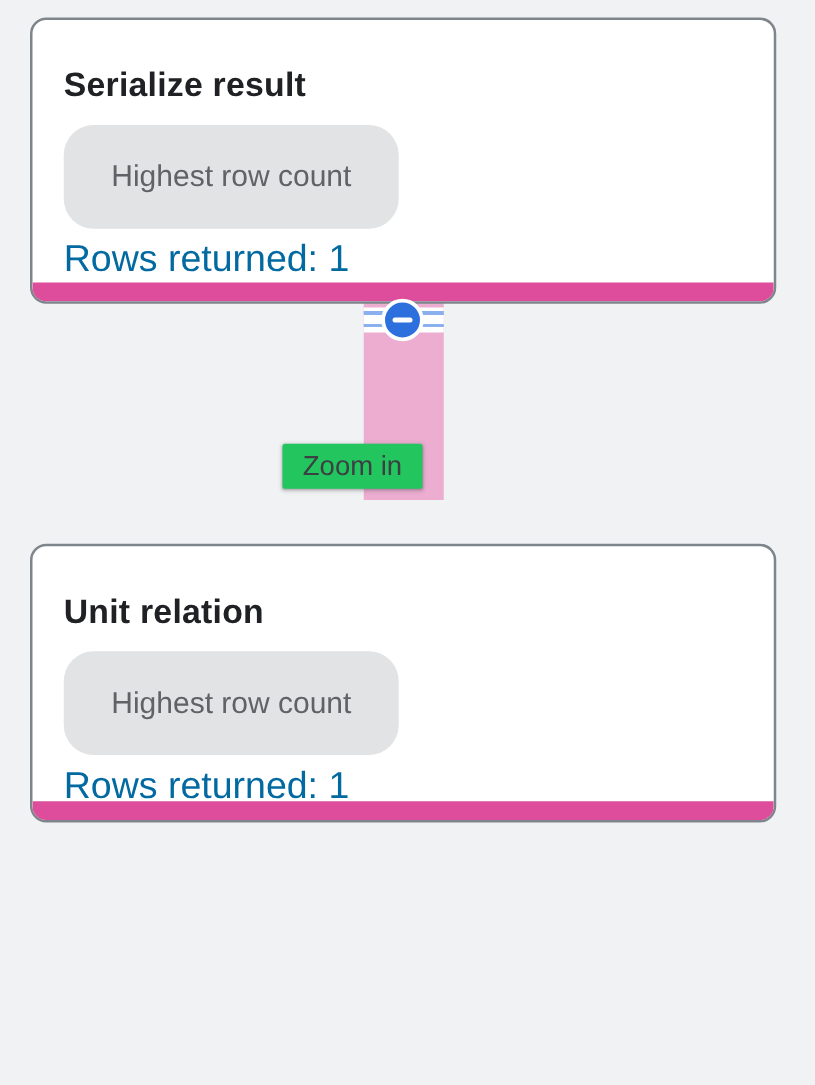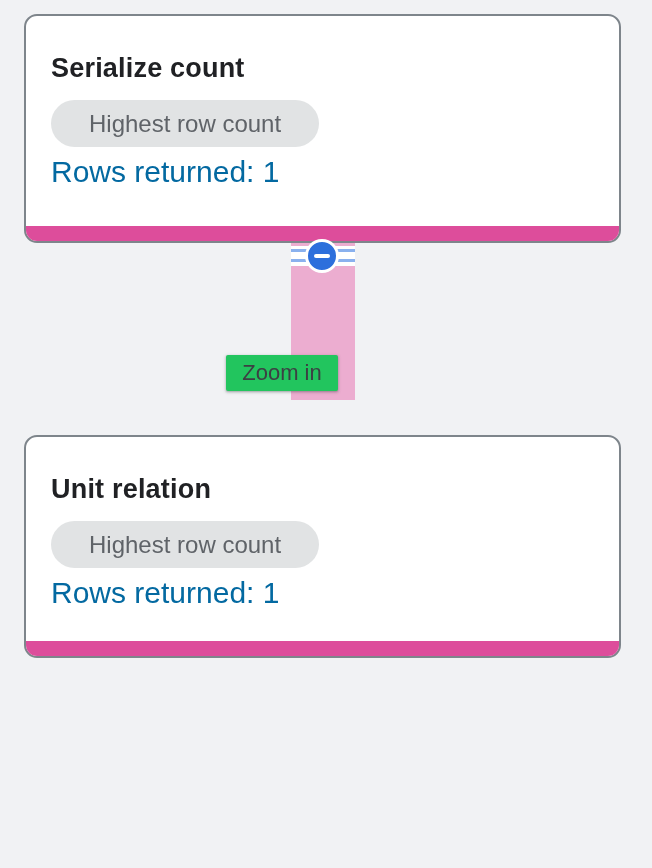--- a/index.html
+++ b/index.html
@@ -35,21 +35,21 @@
     line-height: 32px;
     letter-spacing: 0.2px;
   }
   .badge {
     display: inline-block;
     margin-top: 16px;
     background: #E1E3E4;
     color: #5F6368;
     font-size: 24px;
     line-height: 29px;
-    padding: 9px 38px;
+    padding: 27px 38px;
     border-radius: 24px;
   }
   .rows-line {
     margin-top: 11px;
     font-size: 30px;
     color: #0369a1;
     line-height: 28px;
   }
   .accent-bar {
     position: absolute;
@@ -131,21 +131,21 @@
 </style>
 </head>
 <body>
 
 <div class="stage">
 
   <div class="edge-connector"></div>
 
   <div class="plan-card card-top">
     <div class="card-content">
-      <div class="card-title">Serialize count</div>
+      <div class="card-title">Serialize result</div>
       <div class="badge">Highest row count</div>
       <div class="rows-line">Rows returned: 1</div>
     </div>
     <div class="accent-bar"></div>
   </div>
 
   <div class="stripe-band"></div>
   <div class="collapse-btn">
     <span class="minus-glyph"></span>
   </div>

